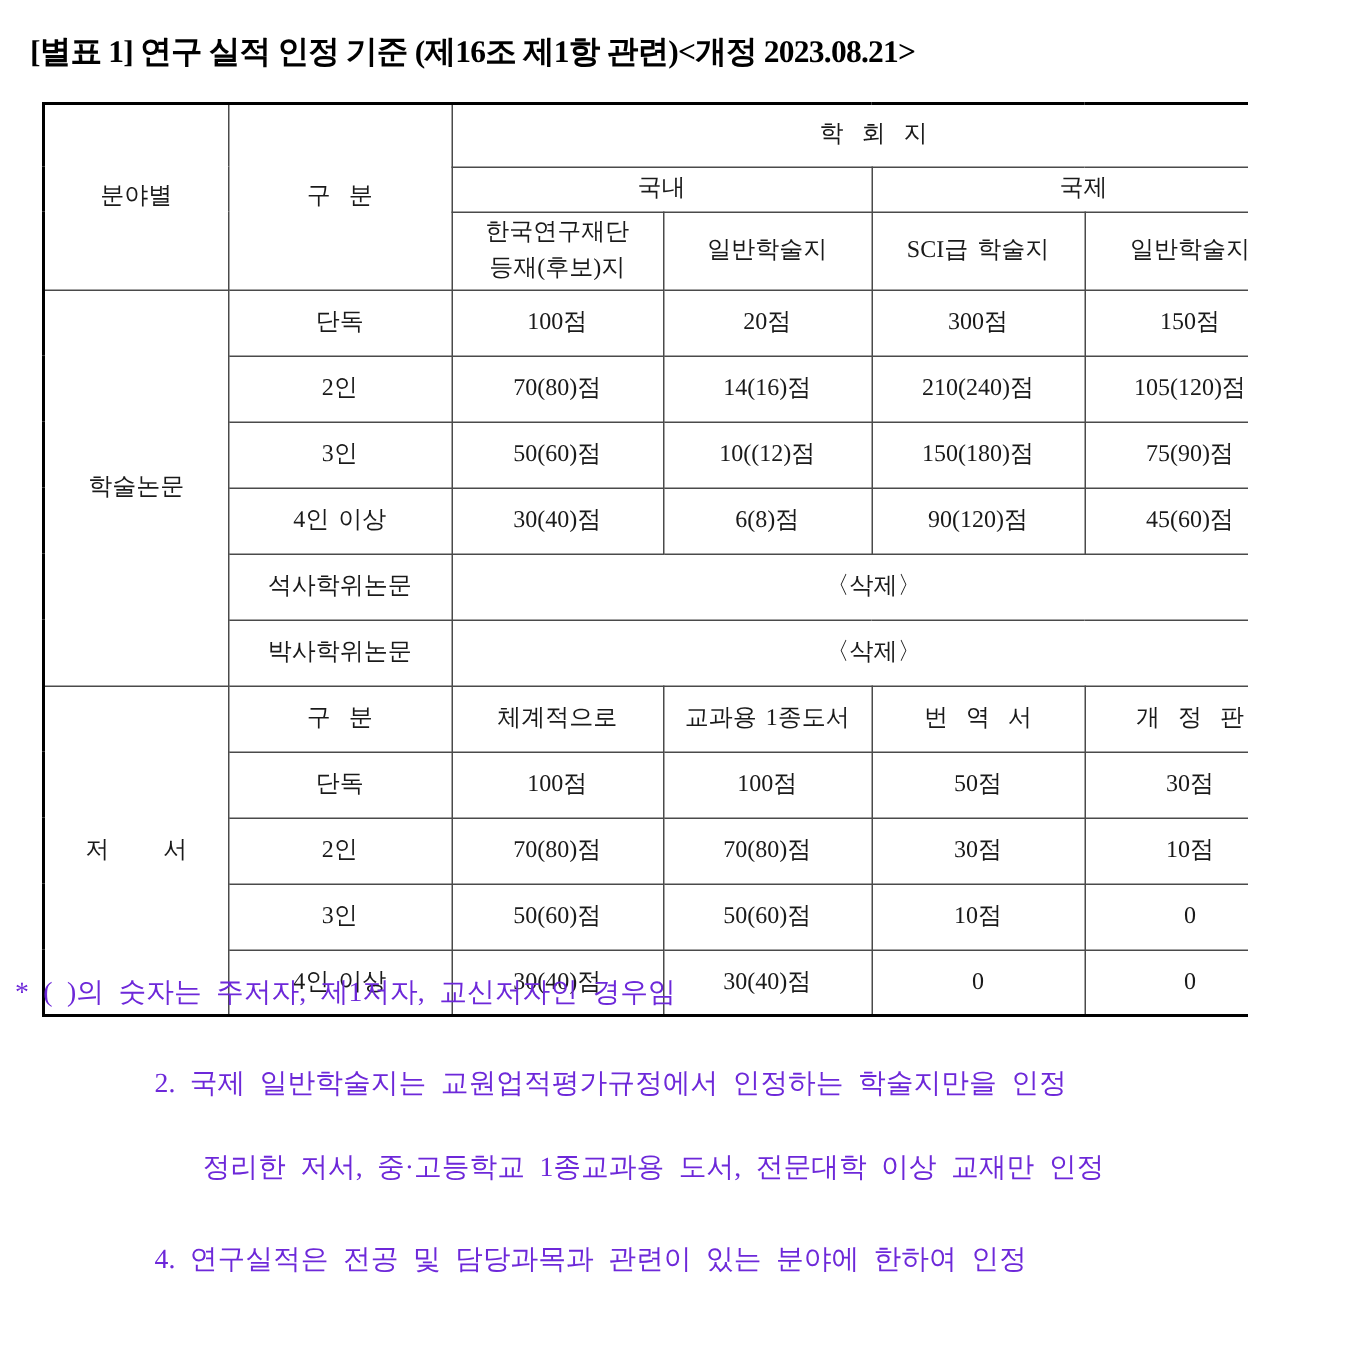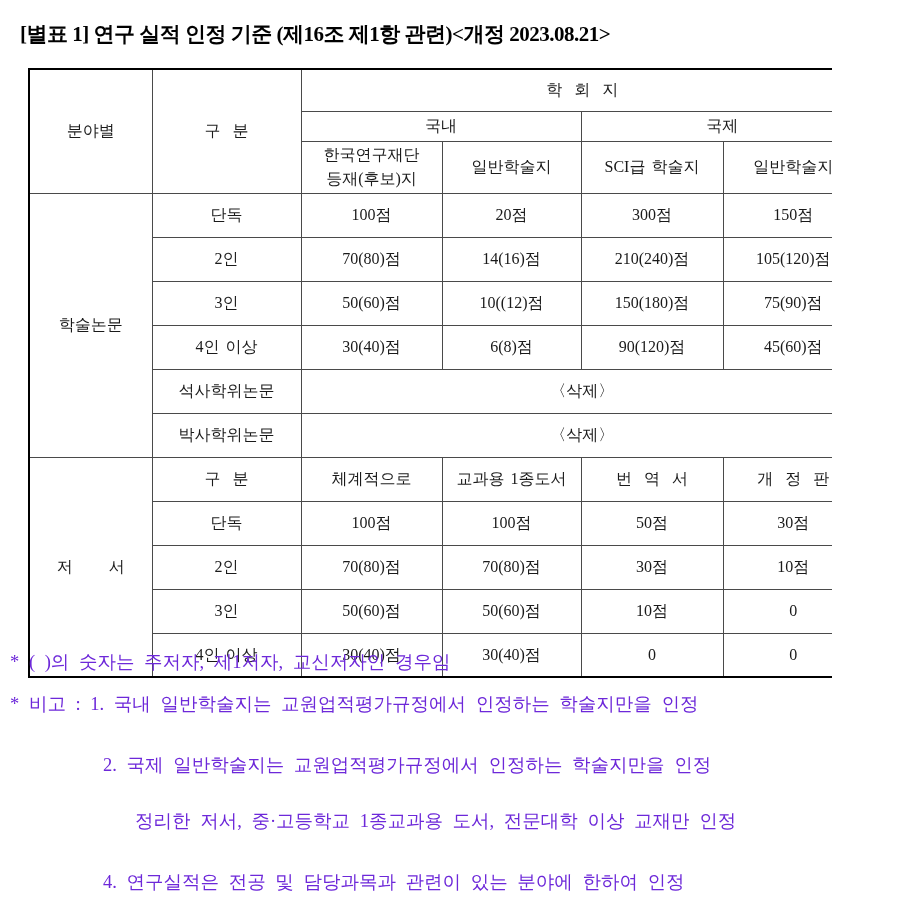--- a/index.html
+++ b/index.html
@@ -143,19 +143,18 @@
         <td>30(40)점</td>
         <td>30(40)점</td>
         <td>0</td>
         <td>0</td>
       </tr>
     </tbody>
   </table>
 
   <div class="footnotes">
     <div class="fn">* ( )의 숫자는 주저자, 제1저자, 교신저자인 경우임</div>
-    <div class="fn">* 비고 : 1. 국내 일반학술지는 교원업적평가규정에서 인정하는 학술지만을 인정</div>
     <div class="fn ind-1">2. 국제 일반학술지는 교원업적평가규정에서 인정하는 학술지만을 인정</div>
     <div class="fn ind-2">정리한 저서, 중·고등학교 1종교과용 도서, 전문대학 이상 교재만 인정</div>
     <div class="fn ind-1">4. 연구실적은 전공 및 담당과목과 관련이 있는 분야에 한하여 인정</div>
   </div>
 
 </div>
 
 </body></html>

